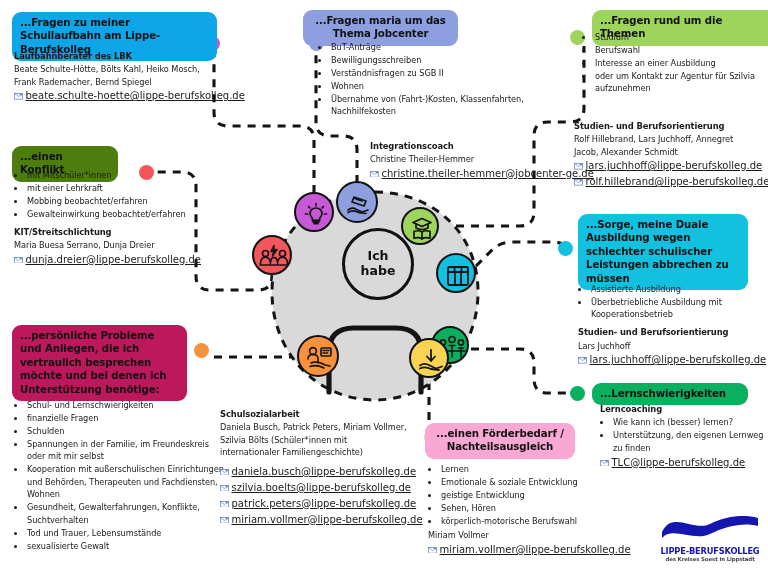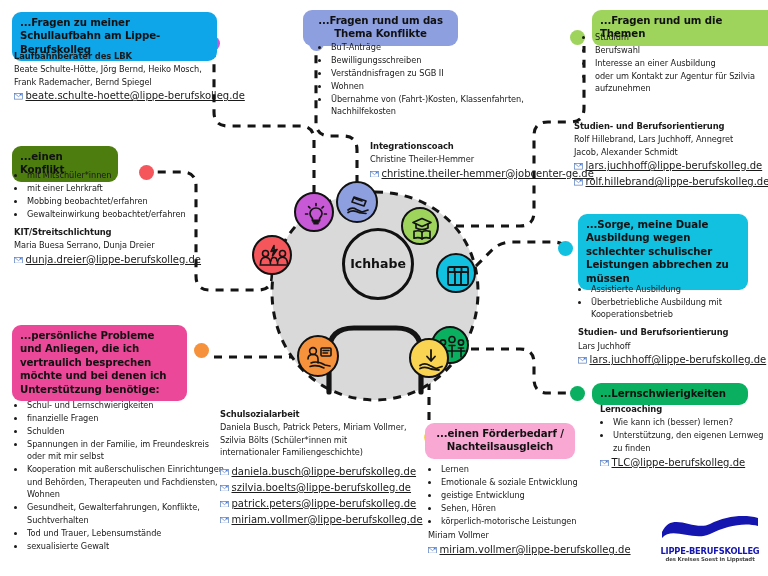--- a/index.html
+++ b/index.html
@@ -88,21 +88,21 @@
     position: absolute;
     border-radius: 50%;
     width: 15px; height: 15px;
   }
   .ich-habe {
     position: absolute;
     border: 3.2px solid #111;
     border-radius: 50%;
     width: 66px; height: 66px;
     left: 87px; top: 42px;
-    display: flex; flex-direction: row;
+    display: flex; flex-direction: column;
     align-items: center; justify-content: center;
     font-size: 12.5px; font-weight: bold;
     line-height: 1.18; color: #111;
     background: transparent;
   }
   
   #logo { position: absolute; left: 658px; top: 512px; width: 104px; text-align: center; }
   #logo .ln1 { font-size: 8.3px; font-weight: bold; color: #1515b0; letter-spacing: -0.2px; }
   #logo .ln2 { font-size: 5.4px; font-weight: bold; color: #444; letter-spacing: -0.1px; }
 </style>
@@ -246,21 +246,21 @@
   <div class="anchor-dot" style="left:194px; top:343px; background:#f6913c;"></div>
   <div class="anchor-dot" style="left:309px; top:36px; background:#8e9fe0;"></div>
   <div class="anchor-dot" style="left:570px; top:30px; background:#9ed45c;"></div>
   <div class="anchor-dot" style="left:558px; top:241px; background:#12c0e0;"></div>
   <div class="anchor-dot" style="left:570px; top:386px; background:#0ab05f;"></div>
   <div class="anchor-dot" style="left:424px; top:430px; background:#f9d452;"></div>
 
   <div class="pill" style="left:12px; top:12px; width:205px; background:#0ea5e9;">...Fragen zu meiner Schullaufbahn am Lippe-Berufskolleg</div>
   <div class="block" style="left:14px; top:50px; width:215px;">
     <div class="hdr">Laufbahnberater des LBK</div>
-    <div class="txt">Beate Schulte-Hötte, Jörg Bernd, Heiko Mosch,</div>
+    <div class="txt">Beate Schulte-Hötte, Bölts Kahl, Heiko Mosch,</div>
     <div class="txt">Frank Rademacher, Bernd Spiegel</div>
     <span class="mail"><span class="env"><svg width="9" height="6.5" viewBox="0 0 12 9">
             <rect x="0.5" y="0.5" width="11" height="8" fill="#ffffff" stroke="#5a7fbf" stroke-width="1"></rect>
             <path d="M0.5,0.5 L6,5 L11.5,0.5" fill="none" stroke="#5a7fbf" stroke-width="1"></path>
             <path d="M7,1 L10,1 L10,4" fill="#3a6fd0"></path>
           </svg></span><span class="addr">beate.schulte-hoette@lippe-berufskolleg.de</span></span>
   </div>
 
   <div class="pill" style="left:12px; top:146px; width:106px; background:#4d7c0f;">...einen Konflikt</div>
   <div class="block" style="left:14px; top:168px; width:205px;">
@@ -273,21 +273,21 @@
     <div class="spacer"></div>
     <div class="hdr">KIT/Streitschlichtung</div>
     <div class="txt">Maria Buesa Serrano, Dunja Dreier</div>
     <span class="mail"><span class="env"><svg width="9" height="6.5" viewBox="0 0 12 9">
             <rect x="0.5" y="0.5" width="11" height="8" fill="#ffffff" stroke="#5a7fbf" stroke-width="1"></rect>
             <path d="M0.5,0.5 L6,5 L11.5,0.5" fill="none" stroke="#5a7fbf" stroke-width="1"></path>
             <path d="M7,1 L10,1 L10,4" fill="#3a6fd0"></path>
           </svg></span><span class="addr">dunja.dreier@lippe-berufskolleg.de</span></span>
   </div>
 
-  <div class="pill" style="left:12px; top:325px; width:175px; background:#ec4899;">...persönliche Probleme und Anliegen, die ich vertraulich besprechen möchte und bei denen ich Unterstützung benötige:</div>
+  <div class="pill" style="left:12px; top:325px; width:175px; background:#be185d;">...persönliche Probleme und Anliegen, die ich vertraulich besprechen möchte und bei denen ich Unterstützung benötige:</div>
   <div class="block" style="left:14px; top:398px; width:212px;">
     <ul class="bul">
       <li>Schul- und Lernschwierigkeiten</li>
       <li>finanzielle Fragen</li>
       <li>Schulden</li>
       <li>Spannungen in der Familie, im Freundeskreis oder mit mir selbst</li>
       <li>Kooperation mit außerschulischen Einrichtungen und Behörden, Therapeuten und Fachdiensten, Wohnen</li>
       <li>Gesundheit, Gewalterfahrungen, Konflikte, Suchtverhalten</li>
       <li>Tod und Trauer, Lebensumstände</li>
       <li>sexualisierte Gewalt</li>
@@ -315,21 +315,21 @@
             <path d="M0.5,0.5 L6,5 L11.5,0.5" fill="none" stroke="#5a7fbf" stroke-width="1"></path>
             <path d="M7,1 L10,1 L10,4" fill="#3a6fd0"></path>
           </svg></span><span class="addr">patrick.peters@lippe-berufskolleg.de</span></span>
     <span class="mail"><span class="env"><svg width="9" height="6.5" viewBox="0 0 12 9">
             <rect x="0.5" y="0.5" width="11" height="8" fill="#ffffff" stroke="#5a7fbf" stroke-width="1"></rect>
             <path d="M0.5,0.5 L6,5 L11.5,0.5" fill="none" stroke="#5a7fbf" stroke-width="1"></path>
             <path d="M7,1 L10,1 L10,4" fill="#3a6fd0"></path>
           </svg></span><span class="addr">miriam.vollmer@lippe-berufskolleg.de</span></span>
   </div>
 
-  <div class="pill center" style="left:303px; top:10px; width:155px; background:#8e9fe0;">...Fragen rund um das Thema Konflikte</div>
+  <div class="pill center" style="left:303px; top:10px; width:155px; background:#8e9fe0;">...Fragen maria um das Thema Jobcenter</div>
   <div class="block" style="left:318px; top:40px; width:245px;">
     <ul class="bul">
       <li>BuT-Anträge</li>
       <li>Bewilligungsschreiben</li>
       <li>Verständnisfragen zu SGB II</li>
       <li>Wohnen</li>
       <li>Übernahme von (Fahrt-)Kosten, Klassenfahrten, Nachhilfekosten</li>
     </ul>
   </div>
   <div class="block" style="left:370px; top:140px; width:210px;">
@@ -397,21 +397,21 @@
           </svg></span><span class="addr">TLC@lippe-berufskolleg.de</span></span>
   </div>
 
   <div class="pill center" style="left:425px; top:423px; width:150px; background:#f9a8d4;">...einen Förderbedarf / Nachteilsausgleich</div>
   <div class="block" style="left:428px; top:462px; width:190px;">
     <ul class="bul">
       <li>Lernen</li>
       <li>Emotionale &amp; soziale Entwicklung</li>
       <li>geistige Entwicklung</li>
       <li>Sehen, Hören</li>
-      <li>körperlich-motorische Leistungen</li>
+      <li>körperlich-motorische Berufswahl</li>
     </ul>
     <div class="txt" style="margin-top:2px;">Miriam Vollmer</div>
     <span class="mail"><span class="env"><svg width="9" height="6.5" viewBox="0 0 12 9">
             <rect x="0.5" y="0.5" width="11" height="8" fill="#ffffff" stroke="#5a7fbf" stroke-width="1"></rect>
             <path d="M0.5,0.5 L6,5 L11.5,0.5" fill="none" stroke="#5a7fbf" stroke-width="1"></path>
             <path d="M7,1 L10,1 L10,4" fill="#3a6fd0"></path>
           </svg></span><span class="addr">miriam.vollmer@lippe-berufskolleg.de</span></span>
   </div>
 
   <div id="logo">

